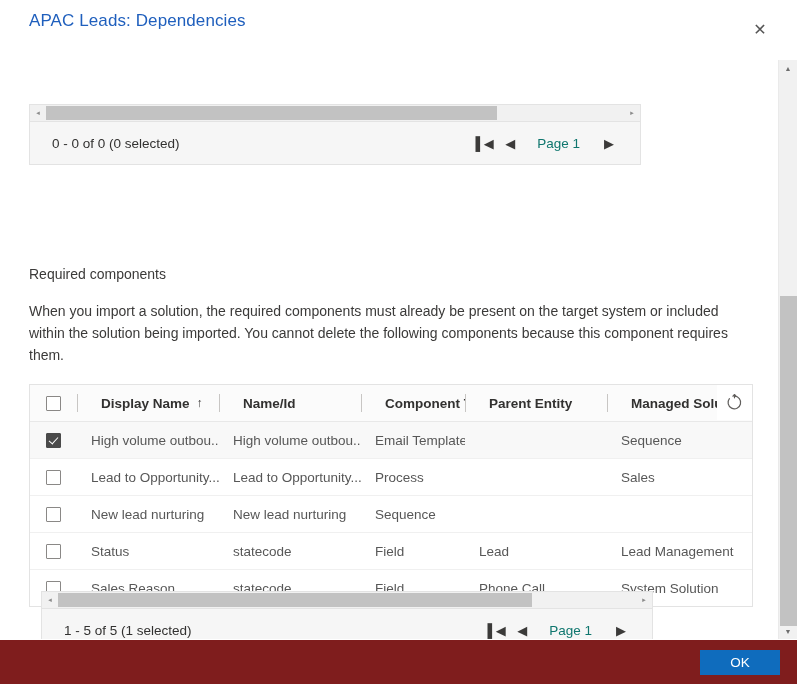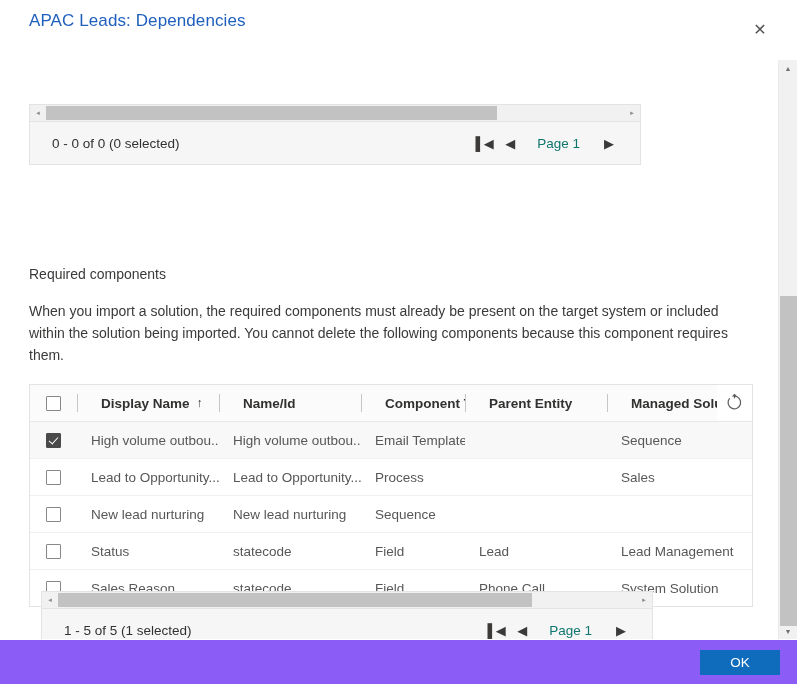--- a/index.html
+++ b/index.html
@@ -269,21 +269,21 @@
   }
   .gr-cell.col-chk { padding-left: 0; justify-content: center; }
 
   
   .dlg-footer {
     position: absolute;
     left: 0;
     right: 0;
     bottom: 0;
     height: 44px;
-    background: #8b5cf6;
+    background: #7f1d1d;
     border-top: 1px solid #ffffff;
   }
   .ok-btn {
     position: absolute;
     right: 17px;
     top: 10px;
     width: 80px;
     height: 25px;
     background: #0f6cbd;
     color: #ffffff;

